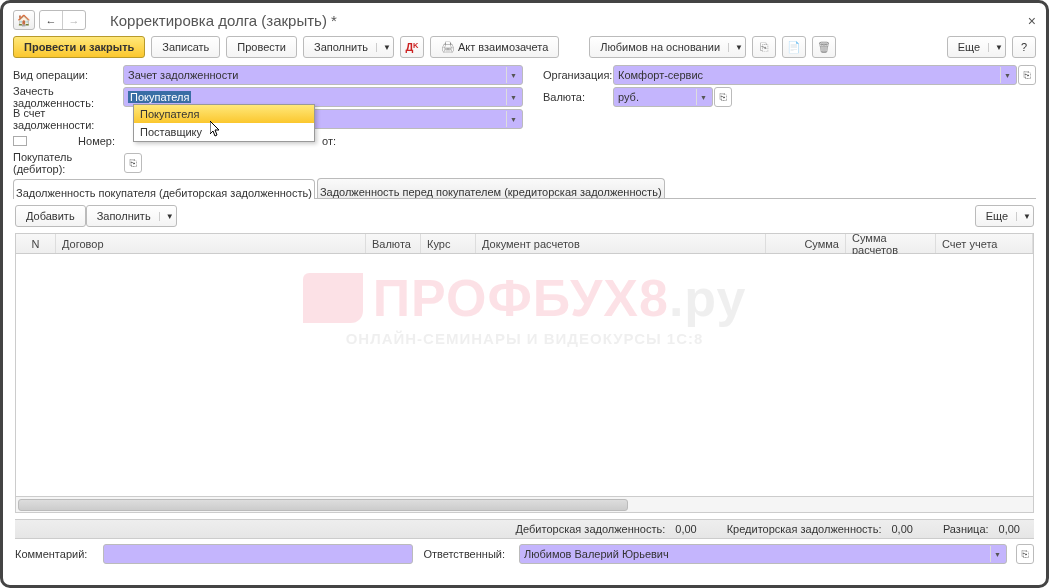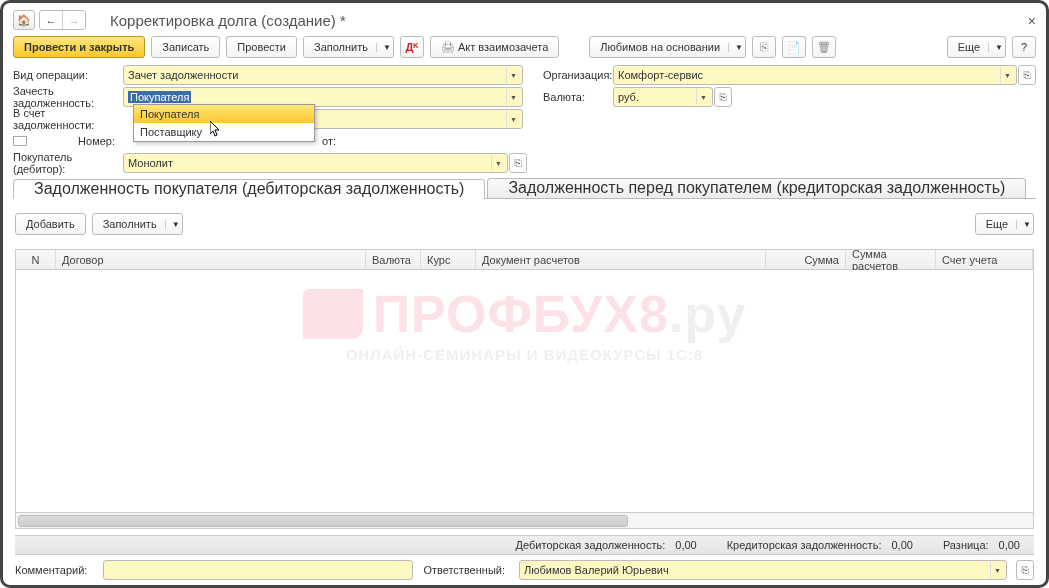--- a/index.html
+++ b/index.html
@@ -51,21 +51,21 @@
     font-weight: bold;
   }
   .btn.icon-only { padding: 0; width: 24px; }
   .btn.split { padding-right: 2px; }
   .btn .drop { margin-left: 8px; border-left: 1px solid #ccc; padding-left: 6px; font-size: 8px; }
   .spacer { flex: 1; }
   
   .form-rows { position: relative; }
   .form-row { display: flex; align-items: center; height: 22px; margin-bottom: 0; }
   .label { width: 110px; font-size: 11px; color: #333; }
-  .input { border: 1px solid #bbb; background: #fef9c3; height: 20px; border-radius: 3px; display: flex; align-items: center; padding: 0 4px; position: relative; font-size: 11px; }
+  .input { border: 1px solid #bbb; background: #c4b5fd; height: 20px; border-radius: 3px; display: flex; align-items: center; padding: 0 4px; position: relative; font-size: 11px; }
   .input .dd { position: absolute; right: 2px; top: 1px; width: 14px; height: 16px; display: flex; align-items: center; justify-content: center; font-size: 7px; color: #555; border-left: 1px solid #ddd; cursor: pointer; }
   .link-btn { border: 1px solid #bbb; width: 18px; height: 20px; margin-left: 1px; border-radius: 3px; display: inline-flex; align-items: center; justify-content: center; font-size: 9px; cursor: pointer; }
   .sel-highlight { background: #3a6ea5; color: #fff; padding: 0 2px; }
   
   .dropdown {
     position: absolute;
     left: 120px; top: 40px;
     width: 182px;
     background: #fff;
     border: 1px solid #999;
@@ -79,30 +79,30 @@
     position: absolute; left: 197px; top: 57px; z-index: 20;
     width: 0; height: 0;
     pointer-events: none;
     font-size: 12px; color: #000;
   }
   
   .tabs { display: flex; border-bottom: 1px solid #bbb; margin-top: 4px; }
   .tab {
     border: 1px solid #bbb; border-bottom: none;
     background: linear-gradient(#fafafa,#ececec);
-    height: 20px; padding: 0 20px;
-    display: flex; align-items: flex-start;
+    height: 20px; padding: 0 2px;
+    display: flex; align-items: flex-end;
     border-radius: 4px 4px 0 0;
     margin-right: 2px;
     cursor: pointer;
-    font-size: 16px; color: #333;
+    font-size: 11px; color: #333;
   }
   .tab.active { background: #fff; position: relative; top: 1px; }
   
-  .subtoolbar { display: flex; align-items: center; gap: 6px; margin: 14px 2px; }
+  .subtoolbar { display: flex; align-items: center; margin: 6px 2px; }
   
   .grid { border: 1px solid #ccc; margin: 0 2px; height: 280px; display: flex; flex-direction: column; }
   .grid-header { display: flex; height: 20px; border-bottom: 1px solid #ccc; background: linear-gradient(#f8f8f8,#eee); }
   .grid-header .col { border-right: 1px solid #ddd; display: flex; align-items: center; padding: 0 6px; font-size: 11px; color: #444; }
   .grid-body { flex: 1; background: #fff; position: relative; }
   .watermark {
     position: absolute; inset: 0;
     display: flex; flex-direction: column; align-items: center; justify-content: flex-start;
     padding-top: 14px;
     pointer-events: none; opacity: 0.13;
@@ -135,21 +135,21 @@
 <div class="outer-frame">
   <span class="win-close">×</span>
 
   <div class="titlebar">
     <div class="tb-btn small">🏠</div>
     <div class="group">
       <div class="seg">←</div>
       <div class="sep"></div>
       <div class="seg" style="opacity:.4">→</div>
     </div>
-    <div class="win-title">Корректировка долга (создание) *</div>
+    <div class="win-title">Корректировка долга (закрыть) *</div>
   </div>
 
   <div class="toolbar">
     <div class="btn primary">
         <span>Провести и закрыть</span>
       </div>
     <div class="btn">
         <span>Записать</span>
       </div>
     <div class="btn">
@@ -228,24 +228,20 @@
 
     <div class="form-row">
       <span class="flag-icon"></span>
       <div class="label" style="width:90px; text-align:right; padding-right:6px">Номер:</div>
       <div style="width:185px"></div>
       <div style="width:34px; text-align:right; padding-right:4px">от:</div>
     </div>
 
     <div class="form-row">
       <div class="label">Покупатель (дебитор):</div>
-      <div class="input" style="width:385px">
-        <span>Монолит</span>
-        <span class="dd">▼</span>
-      </div>
       <div class="link-btn">⎘</div>
     </div>
 
     <div class="dropdown">
       <div class="item hl">
           <span>Покупателя</span>
         </div>
       <div class="item">
           <span>Поставщику</span>
         </div>

